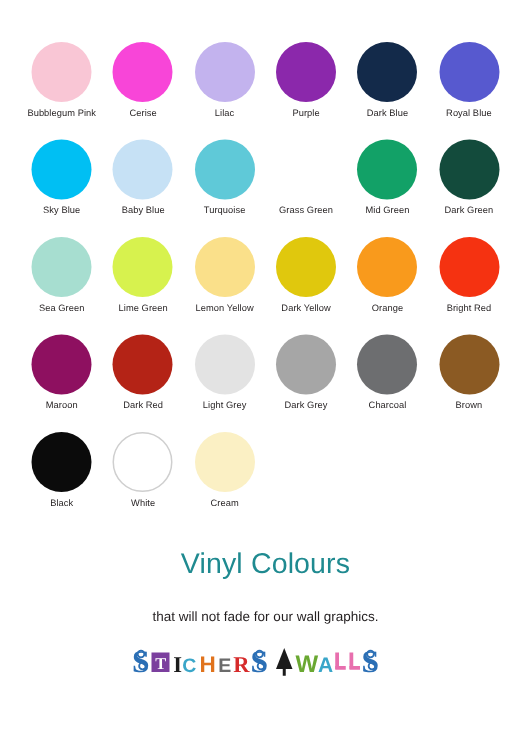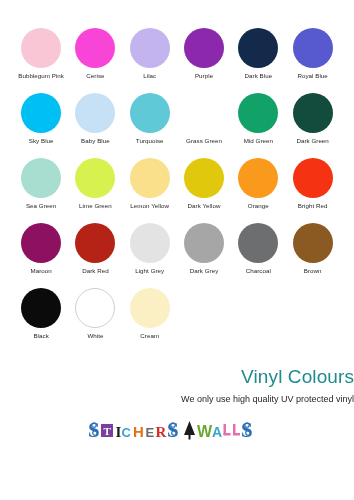--- a/index.html
+++ b/index.html
@@ -63,21 +63,21 @@
     width: 54px;
     font-family: "Liberation Sans", sans-serif;
   }
 
   
   #footer-block {
     position: absolute;
     left: 0;
     top: 366px;
     width: 354px;
-    text-align: right;
+    text-align: center;
   }
   #footer-title {
     font-size: 19px;
     line-height: 22px;
     color: #1f8a90;
     font-weight: normal;
     margin: 0;
     letter-spacing: 0.1px;
     font-family: "Liberation Sans", sans-serif;
   }
@@ -225,21 +225,22 @@
         <div class="swatch-cell">
           <span class="swatch-dot" style="background: rgb(251, 240, 196);"></span>
           <span class="swatch-label">Cream</span>
         </div>
       </div>
     </div>
 
   <div id="footer-block">
     <div id="footer-title" style="color: rgb(31, 138, 144);">Vinyl Colours</div>
     <div id="footer-tagline">
-      <span>We only use high quality UV protected vinyl</span><br>
+      <br>
+      <span>that will not fade for our wall graphics.</span>
     </div>
 
     <svg id="brand-logo" viewBox="0 0 360 52" aria-label="Stickers4Walls">
 
       <g>
         <text x="2" y="38" font-family="'Liberation Serif', serif" font-size="42" font-weight="bold" fill="#2b6fb5">S</text>
         <circle cx="14" cy="14" r="4.5" fill="none" stroke="#2b6fb5" stroke-width="2.4"></circle>
         <circle cx="16" cy="30" r="4.5" fill="none" stroke="#2b6fb5" stroke-width="2.4"></circle>
       </g>
 

